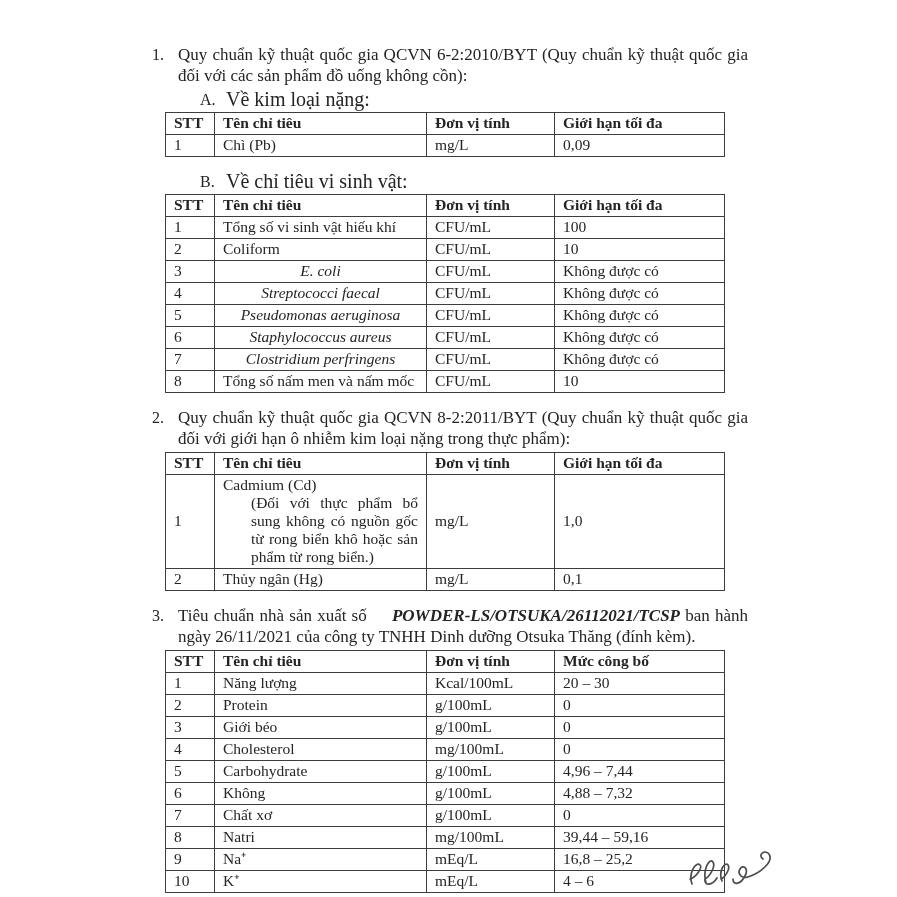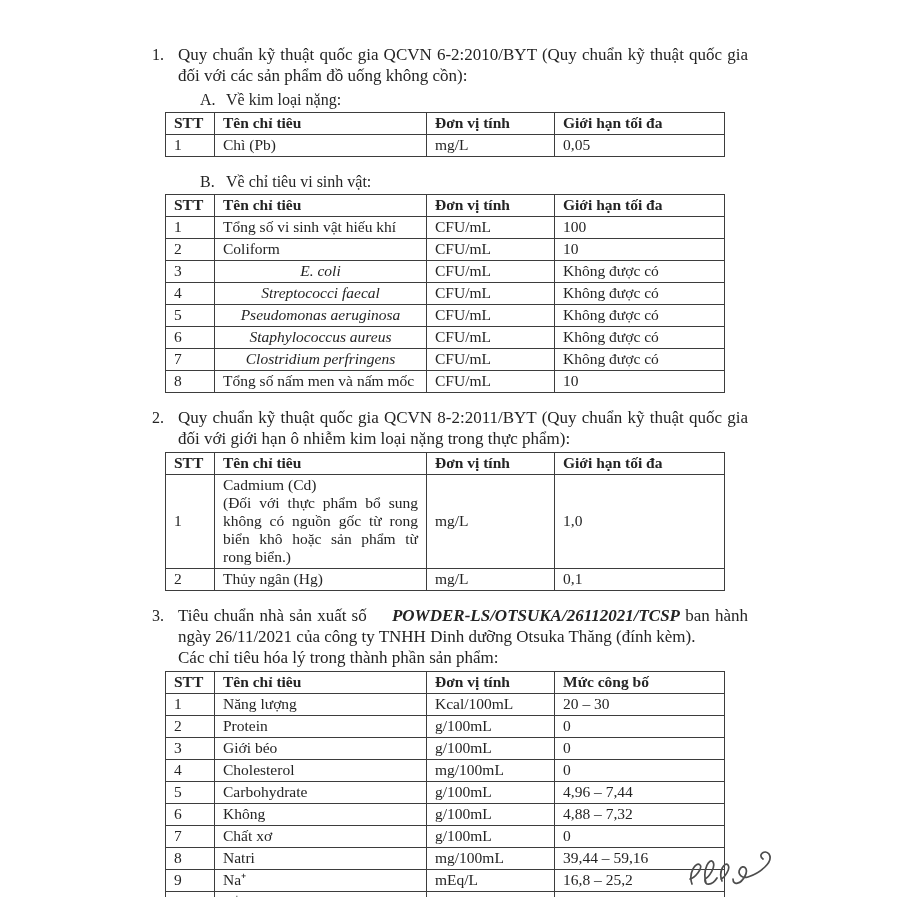--- a/index.html
+++ b/index.html
@@ -7,33 +7,33 @@
     position:relative; width:897px; height:897px; background:#ffffff;
     font-family:"Liberation Serif", serif; color:#242424; overflow:hidden;
   }
   .content{position:absolute; left:152px; top:44px; width:596px;}
   .list-item{display:flex; margin:0 0 3px 0;}
   .num{flex:none; width:26px; font-size:16px; line-height:21px;}
   .ptext{flex:1; font-size:17px; line-height:21px; text-align:justify;}
   .blk{display:block;}
   .sub-line{display:flex; margin:1px 0 2px 48px;}
   .sub-label{flex:none; width:26px; font-size:16px; line-height:21px;}
-  .sub-text{font-size:16px; line-height:21px;}
+  .sub-text{font-size:20px; line-height:21px;}
   table{border-collapse:collapse; table-layout:fixed; width:559px; margin:2px 0 14px 13px;}
   col.c1{width:49px;} col.c2{width:212px;} col.c3{width:128px;} col.c4{width:170px;}
   th,td{
     border:1px solid #3d3d3d; padding:1px 8px 2px 8px;
     font-size:15.5px; line-height:18px; text-align:left; vertical-align:middle;
     overflow:hidden; white-space:nowrap; font-weight:normal;
   }
   th{font-weight:bold;}
   td.wrap{white-space:normal;}
   .sci{font-style:italic;text-align:center;}
   .bi{font-weight:bold; font-style:italic;margin-left:20px;}
-  .just{text-align:justify;}
+  .just{text-align:justify;margin-left:28px;}
   .signature{position:absolute; left:684px; top:846px; width:112px; height:50px;}
 </style>
 </head>
 <body>
 
 <div class="page">
   <div class="content">
 
     <div class="list-item">
       <span class="num">1.</span>
@@ -55,21 +55,21 @@
           <tr>
         <th>STT</th>
         <th>Tên chỉ tiêu</th>
         <th>Đơn vị tính</th>
         <th>Giới hạn tối đa</th>
       </tr>
       <tr>
         <td>1</td>
         <td>Chì (Pb)</td>
         <td>mg/L</td>
-        <td>0,05</td>
+        <td>0,09</td>
       </tr>
     </tbody>
       </table>
 
     <div class="sub-line">
       <span class="sub-label">B.</span>
       <span class="sub-text">Về chỉ tiêu vi sinh vật:</span>
     </div>
 
     <table>
@@ -169,21 +169,21 @@
         <td>2</td>
         <td>Thủy ngân (Hg)</td>
         <td>mg/L</td>
         <td>0,1</td>
       </tr>
     </tbody>
       </table>
 
     <div class="list-item">
       <span class="num">3.</span>
-      <span class="ptext"><span>Tiêu chuẩn nhà sản xuất số </span><span class="bi">POWDER-LS/OTSUKA/26112021/TCSP</span><span> ban hành ngày 26/11/2021 của công ty TNHH Dinh dưỡng Otsuka Thăng (đính kèm).</span><span class="blk">Các chỉ tiêu hóa lý trong thành phần sản phẩm:</span></span>
+      <span class="ptext"><span>Tiêu chuẩn nhà sản xuất số </span><span class="bi">POWDER-LS/OTSUKA/26112021/TCSP</span><span> ban hành ngày 26/11/2021 của công ty TNHH Dinh dưỡng Otsuka Thăng (đính kèm).</span></span>
     </div>
 
     <table>
       <colgroup>
           <col class="c1">
           <col class="c2">
           <col class="c3">
           <col class="c4">
         </colgroup>
       <tbody>

